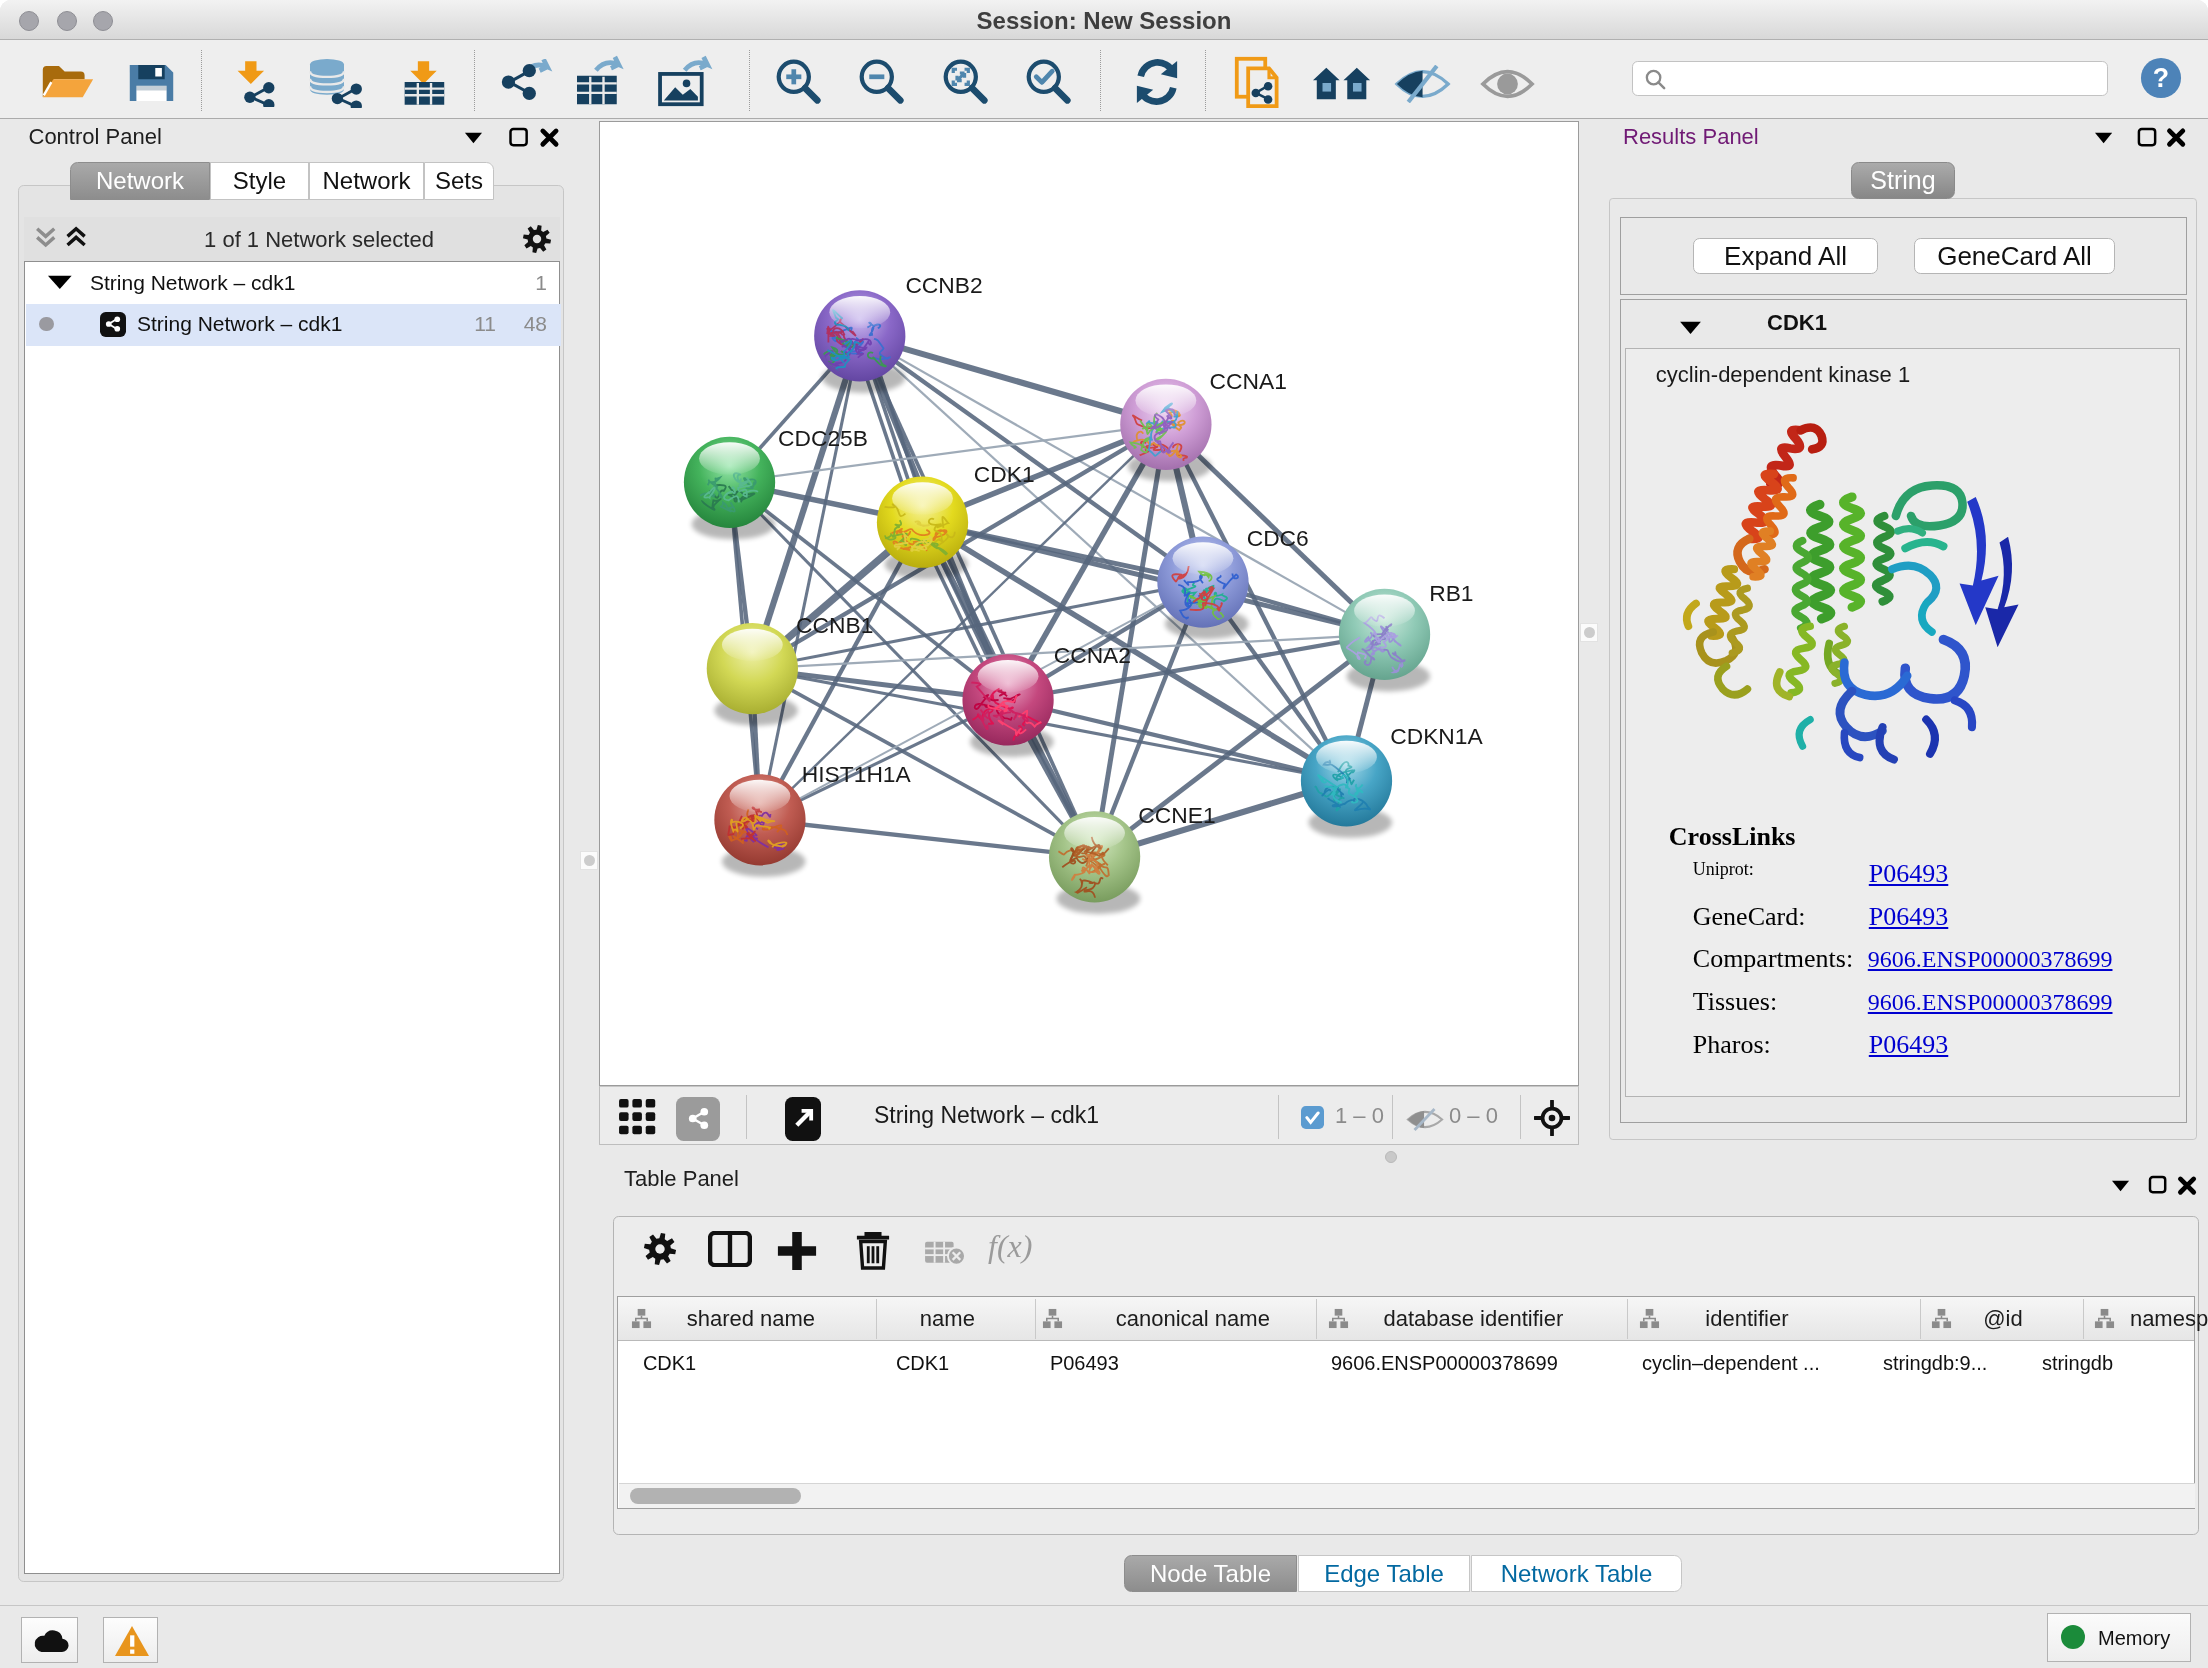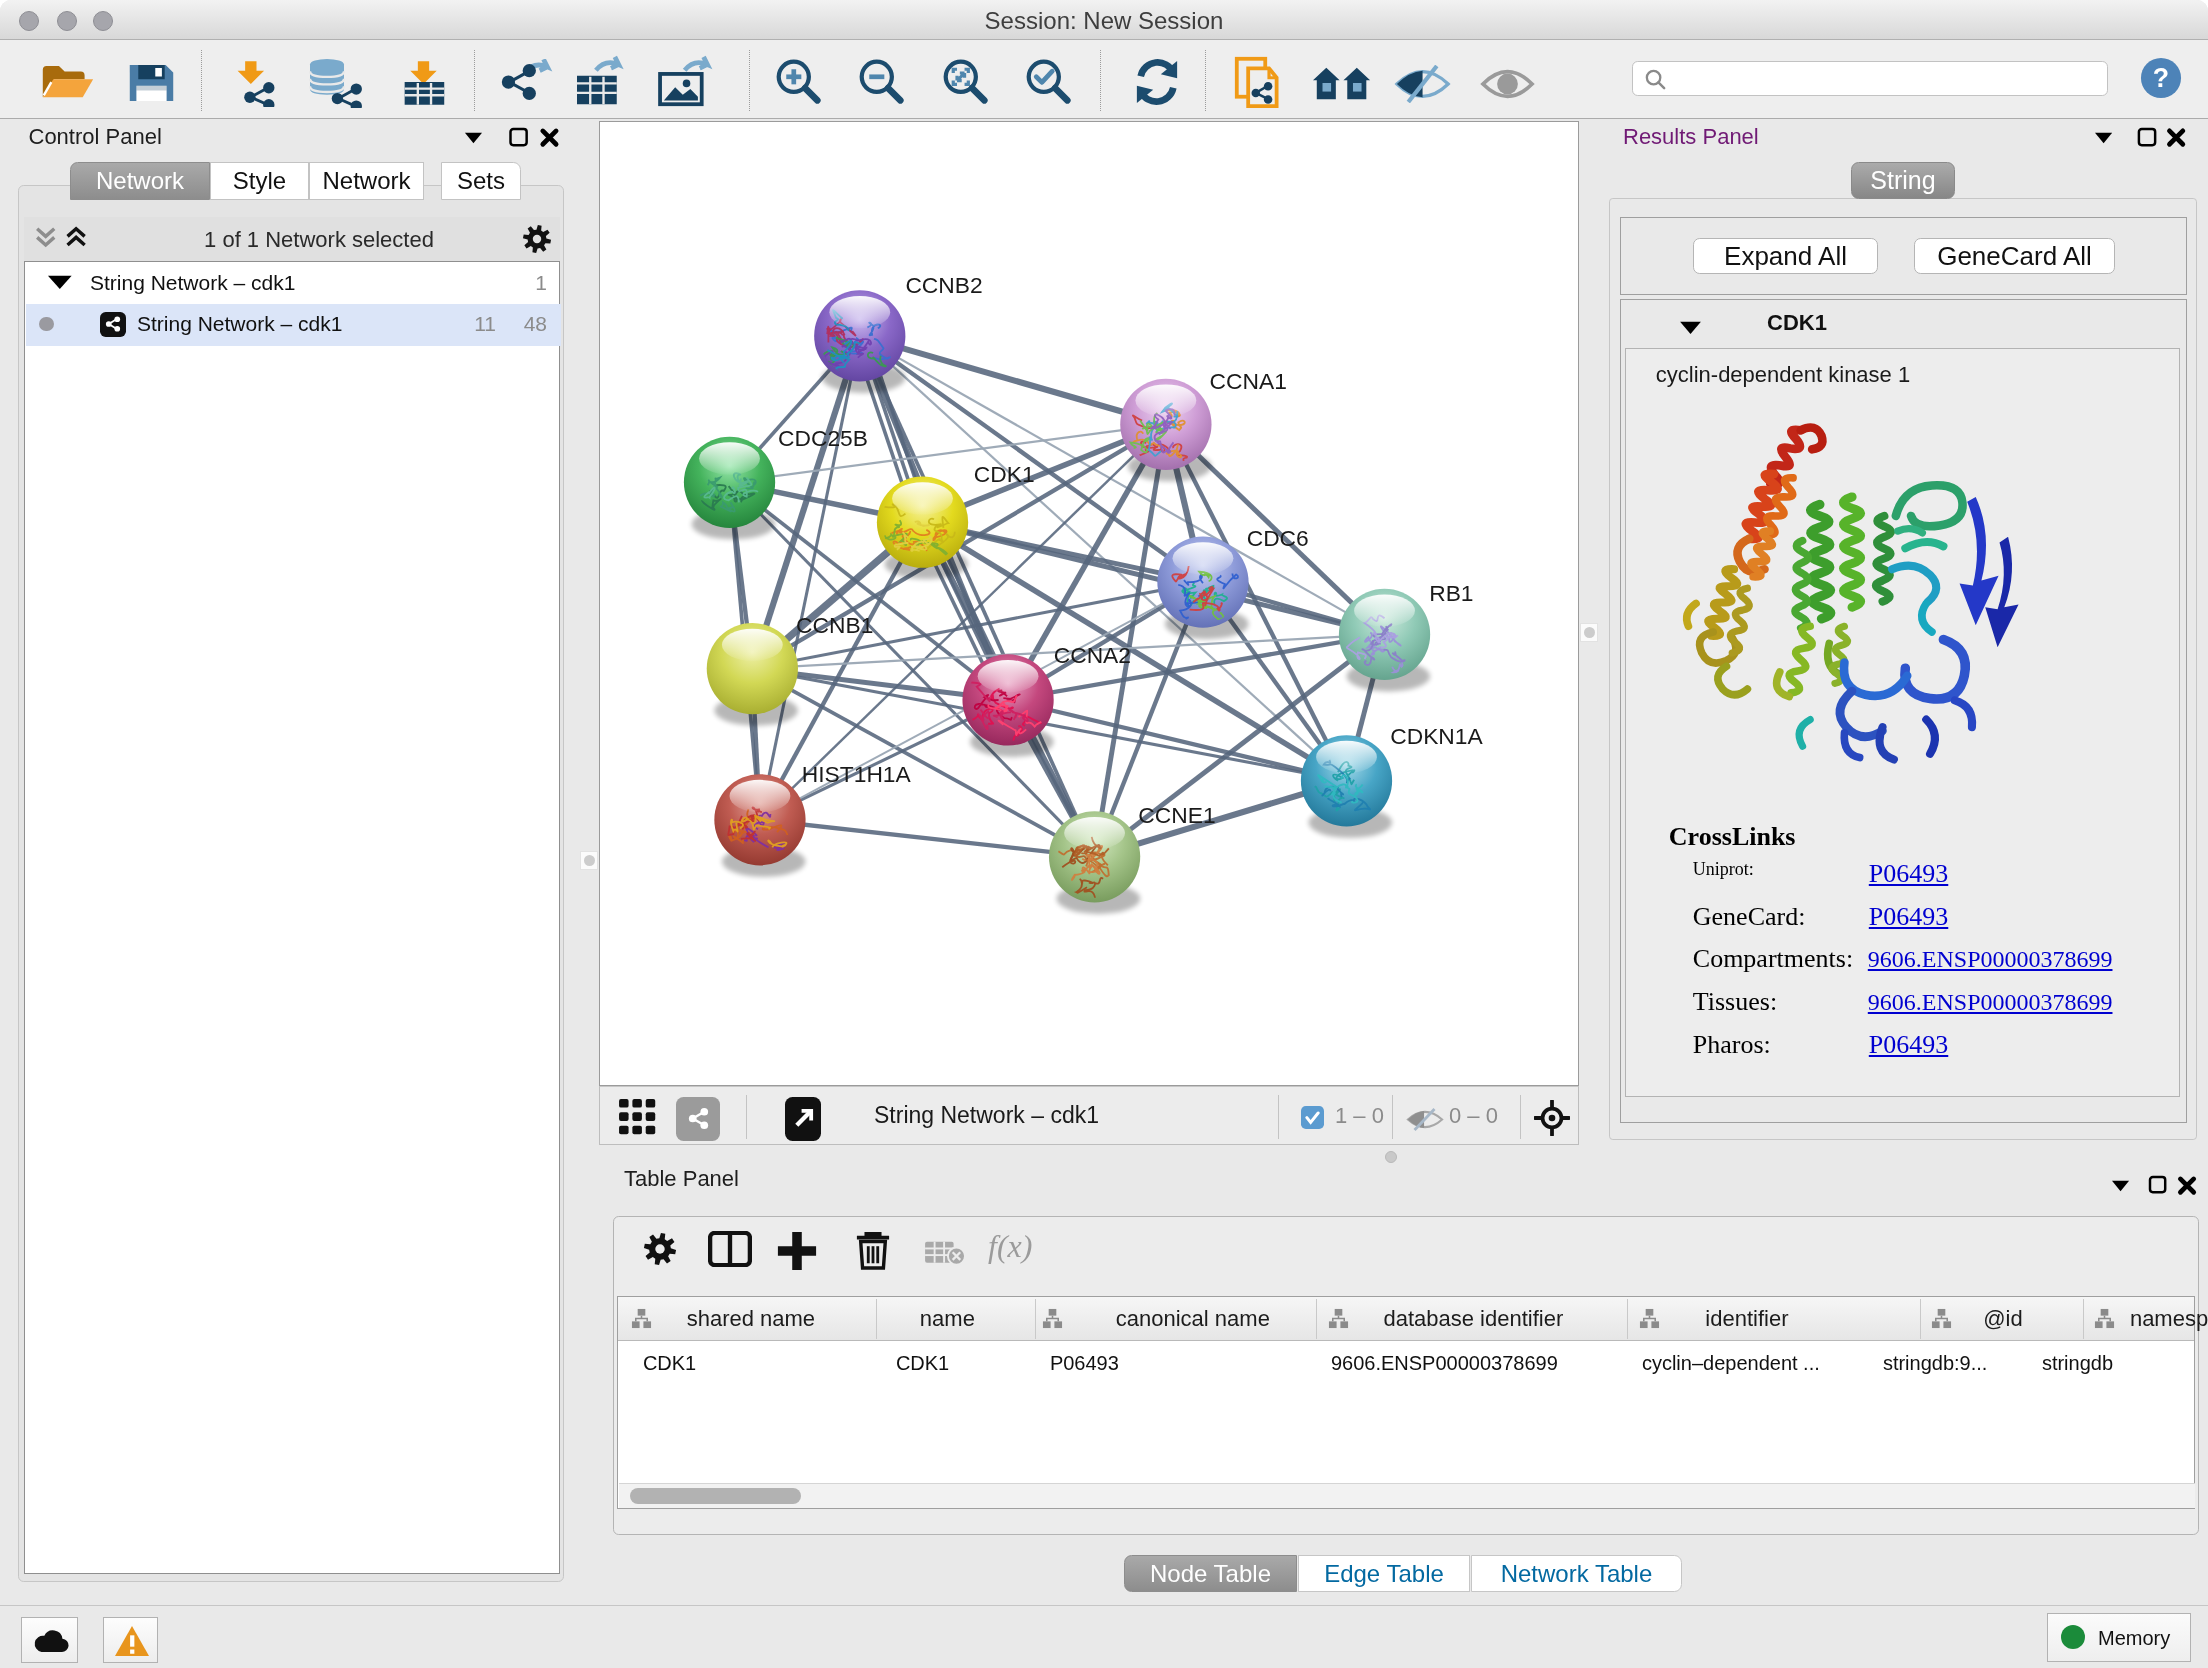--- a/index.html
+++ b/index.html
@@ -3,21 +3,21 @@
 <meta charset="utf-8">
 <style>
 *{margin:0;padding:0;box-sizing:border-box}
 html,body{width:2208px;height:1668px;overflow:hidden;background:#fff}
 body{font-family:"Liberation Sans",sans-serif;position:relative}
 .abs{position:absolute}
 #win{position:absolute;left:0;top:0;width:2208px;height:1668px;background:#e9e9e9;border-radius:11.4px 11.4px 0 0;overflow:hidden}
 
 #titlebar{position:absolute;left:0;top:0;width:2208px;height:40px;background:linear-gradient(#f2f2f2,#d8d8d8);border-bottom:1px solid #b0b0b0}
 .tl{position:absolute;top:10.5px;width:20px;height:20px;border-radius:50%;background:#a6a6ac;border:1px solid #8e8e94}
-#title{position:absolute;top:6.7px;left:0;width:2208px;text-align:center;font-size:24px;font-weight:normal;color:#3e3e3e}
+#title{position:absolute;top:6.7px;left:0;width:2208px;text-align:center;font-size:24px;font-weight:bold;color:#3e3e3e}
 
 #toolbar{position:absolute;left:0;top:40px;width:2208px;height:79px;background:#eeeeee;border-bottom:1.9px solid #ababab}
 .tsep{position:absolute;top:9.5px;height:61px;width:0;border-left:1.9px dotted #9b9b9b}
 #searchbox{position:absolute;left:1632px;top:21px;width:476px;height:35px;background:#fff;border:1.9px solid #c2c2c2;border-radius:5.7px}
 
 #cp-title{position:absolute;left:28.5px;top:124px;font-size:22px;color:#1d1d1d}
 .tab{position:absolute;height:38px;border:1px solid #c3c3c3;background:#fff;color:#111;font-size:24px;text-align:center;line-height:36px}
 .tabsel{background:linear-gradient(#a9a9a9,#8d8d8d);color:#fff;border-color:#8d8d8d}
 #cp-box{position:absolute;left:18px;top:185px;width:546px;height:1397px;background:#e4e4e4;border:1px solid #c6c6c6;border-radius:5.7px}
 #cp-graybar{position:absolute;left:24px;top:217px;width:536px;height:44px;background:#e0e0e0}
@@ -237,21 +237,21 @@
   <div id="cp-title">Control Panel</div>
   <svg class="abs" style="left:463px;top:126px" width="114" height="25" viewBox="0 0 120 26">
     <path d="M2 7 L20 7 L11 18 Z" fill="#000"></path>
     <rect x="50" y="3" width="17" height="17" rx="3" fill="none" stroke="#000" stroke-width="2.6"></rect>
     <path d="M84 5 L98 19 M98 5 L84 19" stroke="#000" stroke-width="5" stroke-linecap="round"></path>
   </svg>
   <div id="cp-box"></div>
   <div class="tab tabsel" style="left:70px;top:162px;width:140px;border-radius:7.6px 0 0 0">Network</div>
   <div class="tab" style="left:210px;top:162px;width:99px">Style</div>
   <div class="tab" style="left:309px;top:162px;width:115px">Network</div>
-  <div class="tab" style="left:441px;top:162px;width:80px;border-radius:0 7.6px 0 0">Sets</div>
+  <div class="tab" style="left:424px;top:162px;width:70px;border-radius:0 7.6px 0 0">Sets</div>
   <div id="cp-graybar">
     <div class="lbl">1 of 1 Network selected</div>
     <svg class="abs" style="left:11.4px;top:7.6px" width="67" height="28.5" viewBox="0 0 70 30">
       <g fill="none" stroke="#8d8d8d" stroke-width="3.6">
           <path d="M2 4 L11 12 L20 4"></path>
           <path d="M2 13 L11 21 L20 13"></path>
         </g>
       <g fill="none" stroke="#111" stroke-width="3.6">
           <path d="M34 12 L43 4 L52 12"></path>
           <path d="M34 21 L43 13 L52 21"></path>

